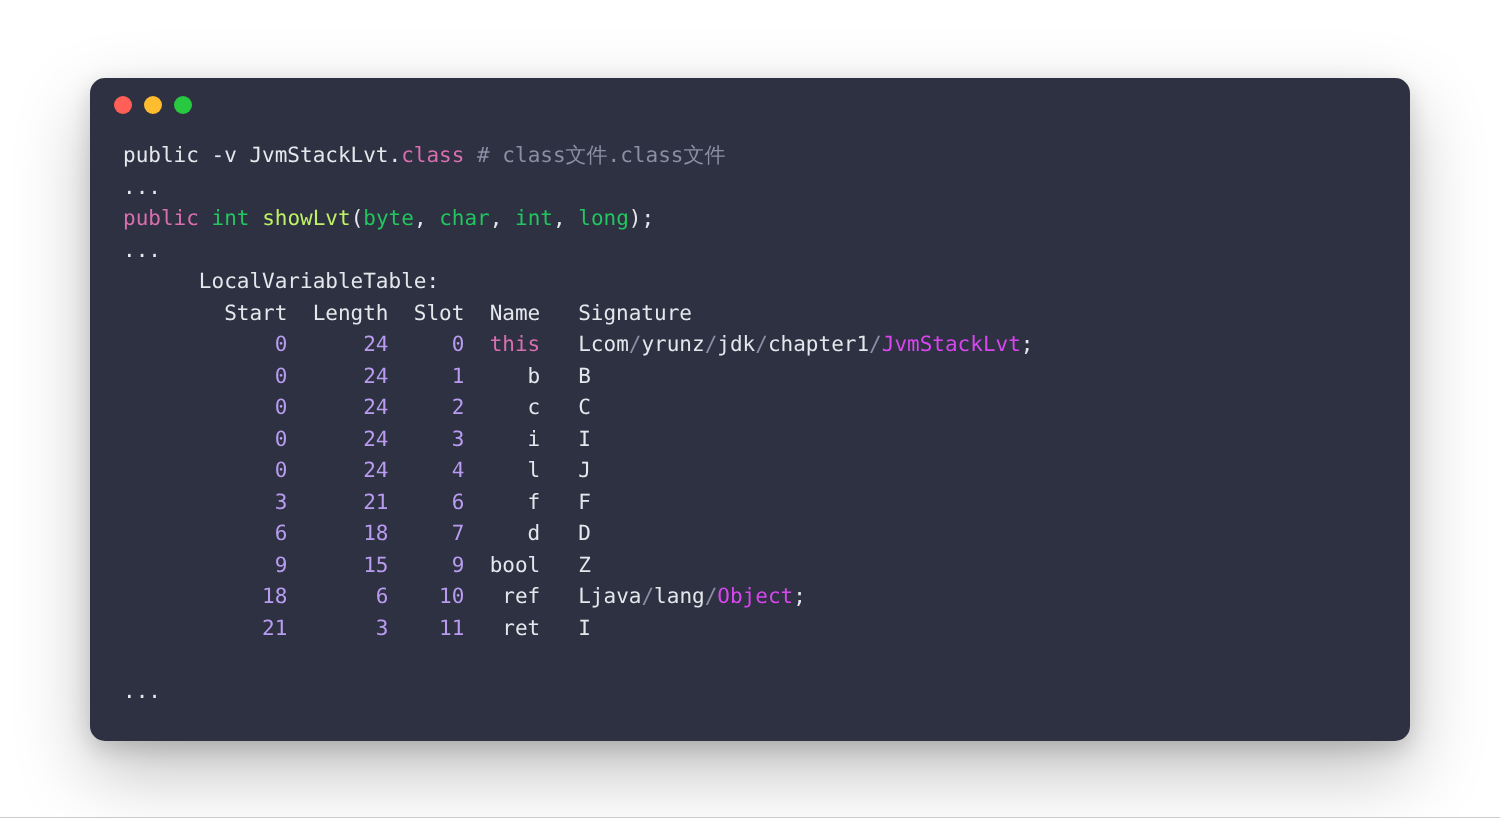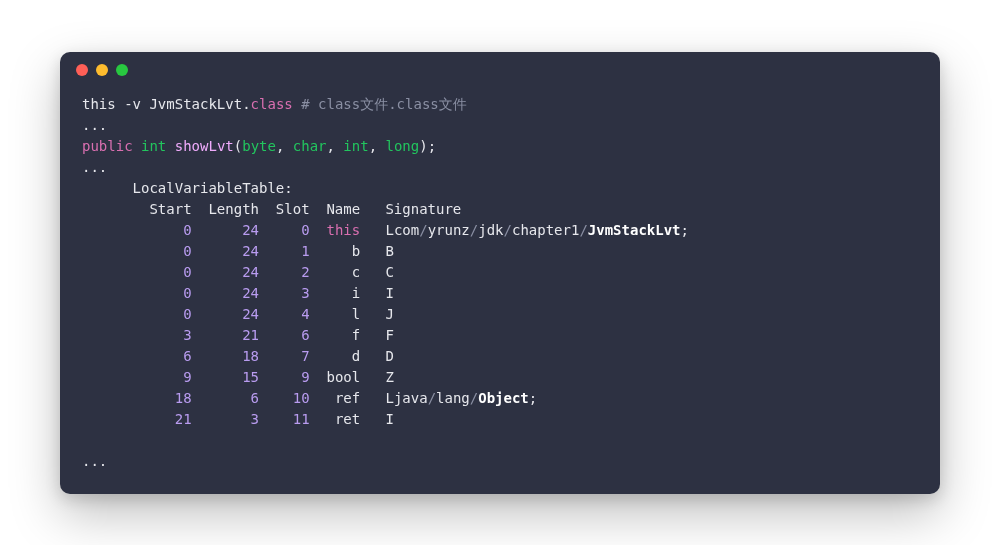--- a/index.html
+++ b/index.html
@@ -43,33 +43,33 @@
 .codearea {
   padding: 6px 22px 22px 22px;
   font-size: 14px;
   line-height: 21px;
   color: #c9cde0;
   white-space: pre;
 }
 .c-white { color: #e6e7ec; }
 .c-keyword { color: #d96fb0; margin-top: 22px; }   
 .c-type { color: #22c55e; }      
-.c-func { color: #f0abfc; }      
+.c-func { color: #bef264; }      
 .c-comment { color: #8a8fa3; }
 .c-num { color: #b99cf0; }       
-.c-ident { color: #ffffff; font-weight: bold; }
+.c-ident { color: #d946ef; }
 </style>
 </head>
 <body>
 
 <div class="stage">
   <div class="terminal">
     <div class="titlebar">
       <div class="dot red" title="close"></div>
       <div class="dot yellow" title="minimize"></div>
       <div class="dot green" title="zoom"></div>
     </div>
-    <div class="codearea" id="codearea"><div><span class="c-white">this -v JvmStackLvt</span><span class="c-white">.</span><span class="c-keyword">class</span><span class="c-comment"> # class文件.class文件</span></div><span class="c-white">...
+    <div class="codearea" id="codearea"><div><span class="c-white">public -v JvmStackLvt</span><span class="c-white">.</span><span class="c-keyword">class</span><span class="c-comment"> # class文件.class文件</span></div><span class="c-white">...
 </span><div><span class="c-keyword">public</span><span> </span><span class="c-type">int</span><span> </span><span class="c-func">showLvt</span><span class="c-white">(</span><span class="c-type">byte</span><span class="c-white">, </span><span class="c-type">char</span><span class="c-white">, </span><span class="c-type">int</span><span class="c-white">, </span><span class="c-type">long</span><span class="c-white">);</span></div><span class="c-white">...
 </span><div><span class="c-white">      LocalVariableTable:</span></div><div><span class="c-white">        Start  Length  Slot  Name   Signature</span></div><div><span class="c-num">            0</span><span class="c-num">      24</span><span class="c-num">     0</span><span class="c-keyword">  this</span><span>   </span><span class="c-white">Lcom</span><span class="c-comment">/</span><span class="c-white">yrunz</span><span class="c-comment">/</span><span class="c-white">jdk</span><span class="c-comment">/</span><span class="c-white">chapter1</span><span class="c-comment">/</span><span class="c-ident">JvmStackLvt</span><span class="c-white">;</span></div><div><span class="c-num">            0</span><span class="c-num">      24</span><span class="c-num">     1</span><span class="c-white">     b</span><span>   </span><span class="c-white">B</span></div><div><span class="c-num">            0</span><span class="c-num">      24</span><span class="c-num">     2</span><span class="c-white">     c</span><span>   </span><span class="c-white">C</span></div><div><span class="c-num">            0</span><span class="c-num">      24</span><span class="c-num">     3</span><span class="c-white">     i</span><span>   </span><span class="c-white">I</span></div><div><span class="c-num">            0</span><span class="c-num">      24</span><span class="c-num">     4</span><span class="c-white">     l</span><span>   </span><span class="c-white">J</span></div><div><span class="c-num">            3</span><span class="c-num">      21</span><span class="c-num">     6</span><span class="c-white">     f</span><span>   </span><span class="c-white">F</span></div><div><span class="c-num">            6</span><span class="c-num">      18</span><span class="c-num">     7</span><span class="c-white">     d</span><span>   </span><span class="c-white">D</span></div><div><span class="c-num">            9</span><span class="c-num">      15</span><span class="c-num">     9</span><span class="c-white">  bool</span><span>   </span><span class="c-white">Z</span></div><div><span class="c-num">           18</span><span class="c-num">       6</span><span class="c-num">    10</span><span class="c-white">   ref</span><span>   </span><span class="c-white">Ljava</span><span class="c-comment">/</span><span class="c-white">lang</span><span class="c-comment">/</span><span class="c-ident">Object</span><span class="c-white">;</span></div><div><span class="c-num">           21</span><span class="c-num">       3</span><span class="c-num">    11</span><span class="c-white">   ret</span><span>   </span><span class="c-white">I</span></div>
 <div><span class="c-white">...</span></div></div>
   </div>
 </div>
 
 </body></html>

